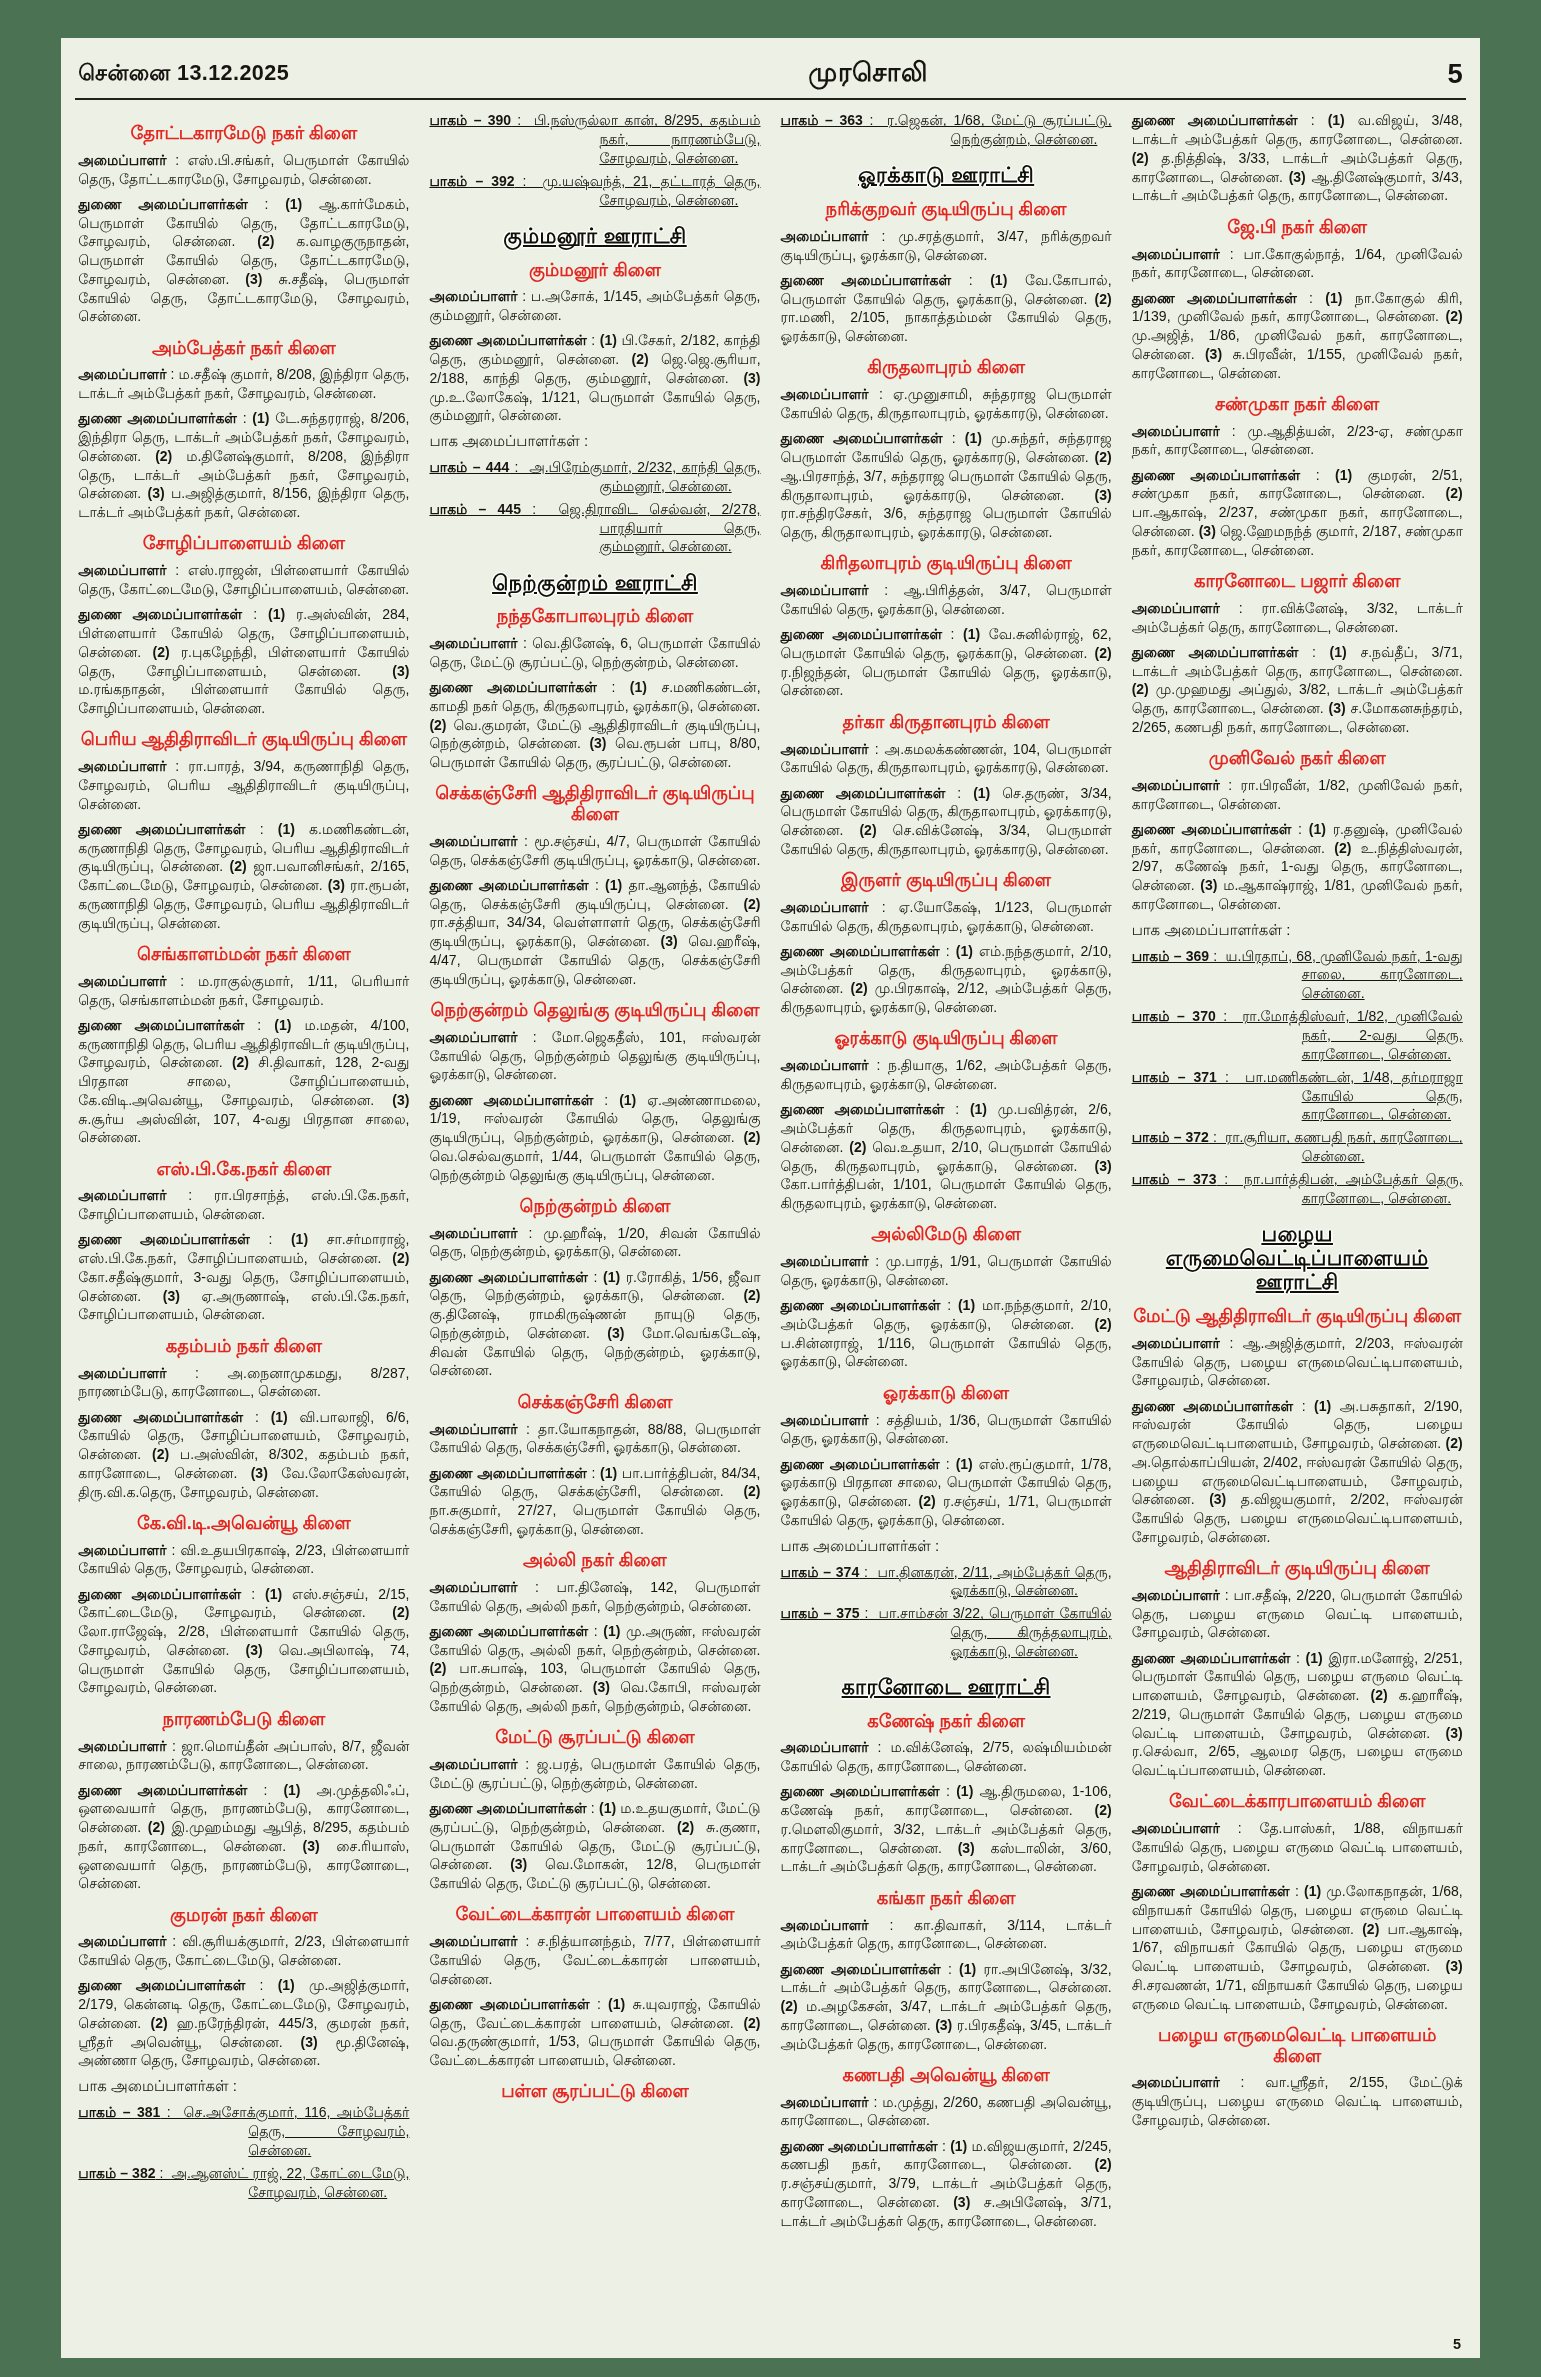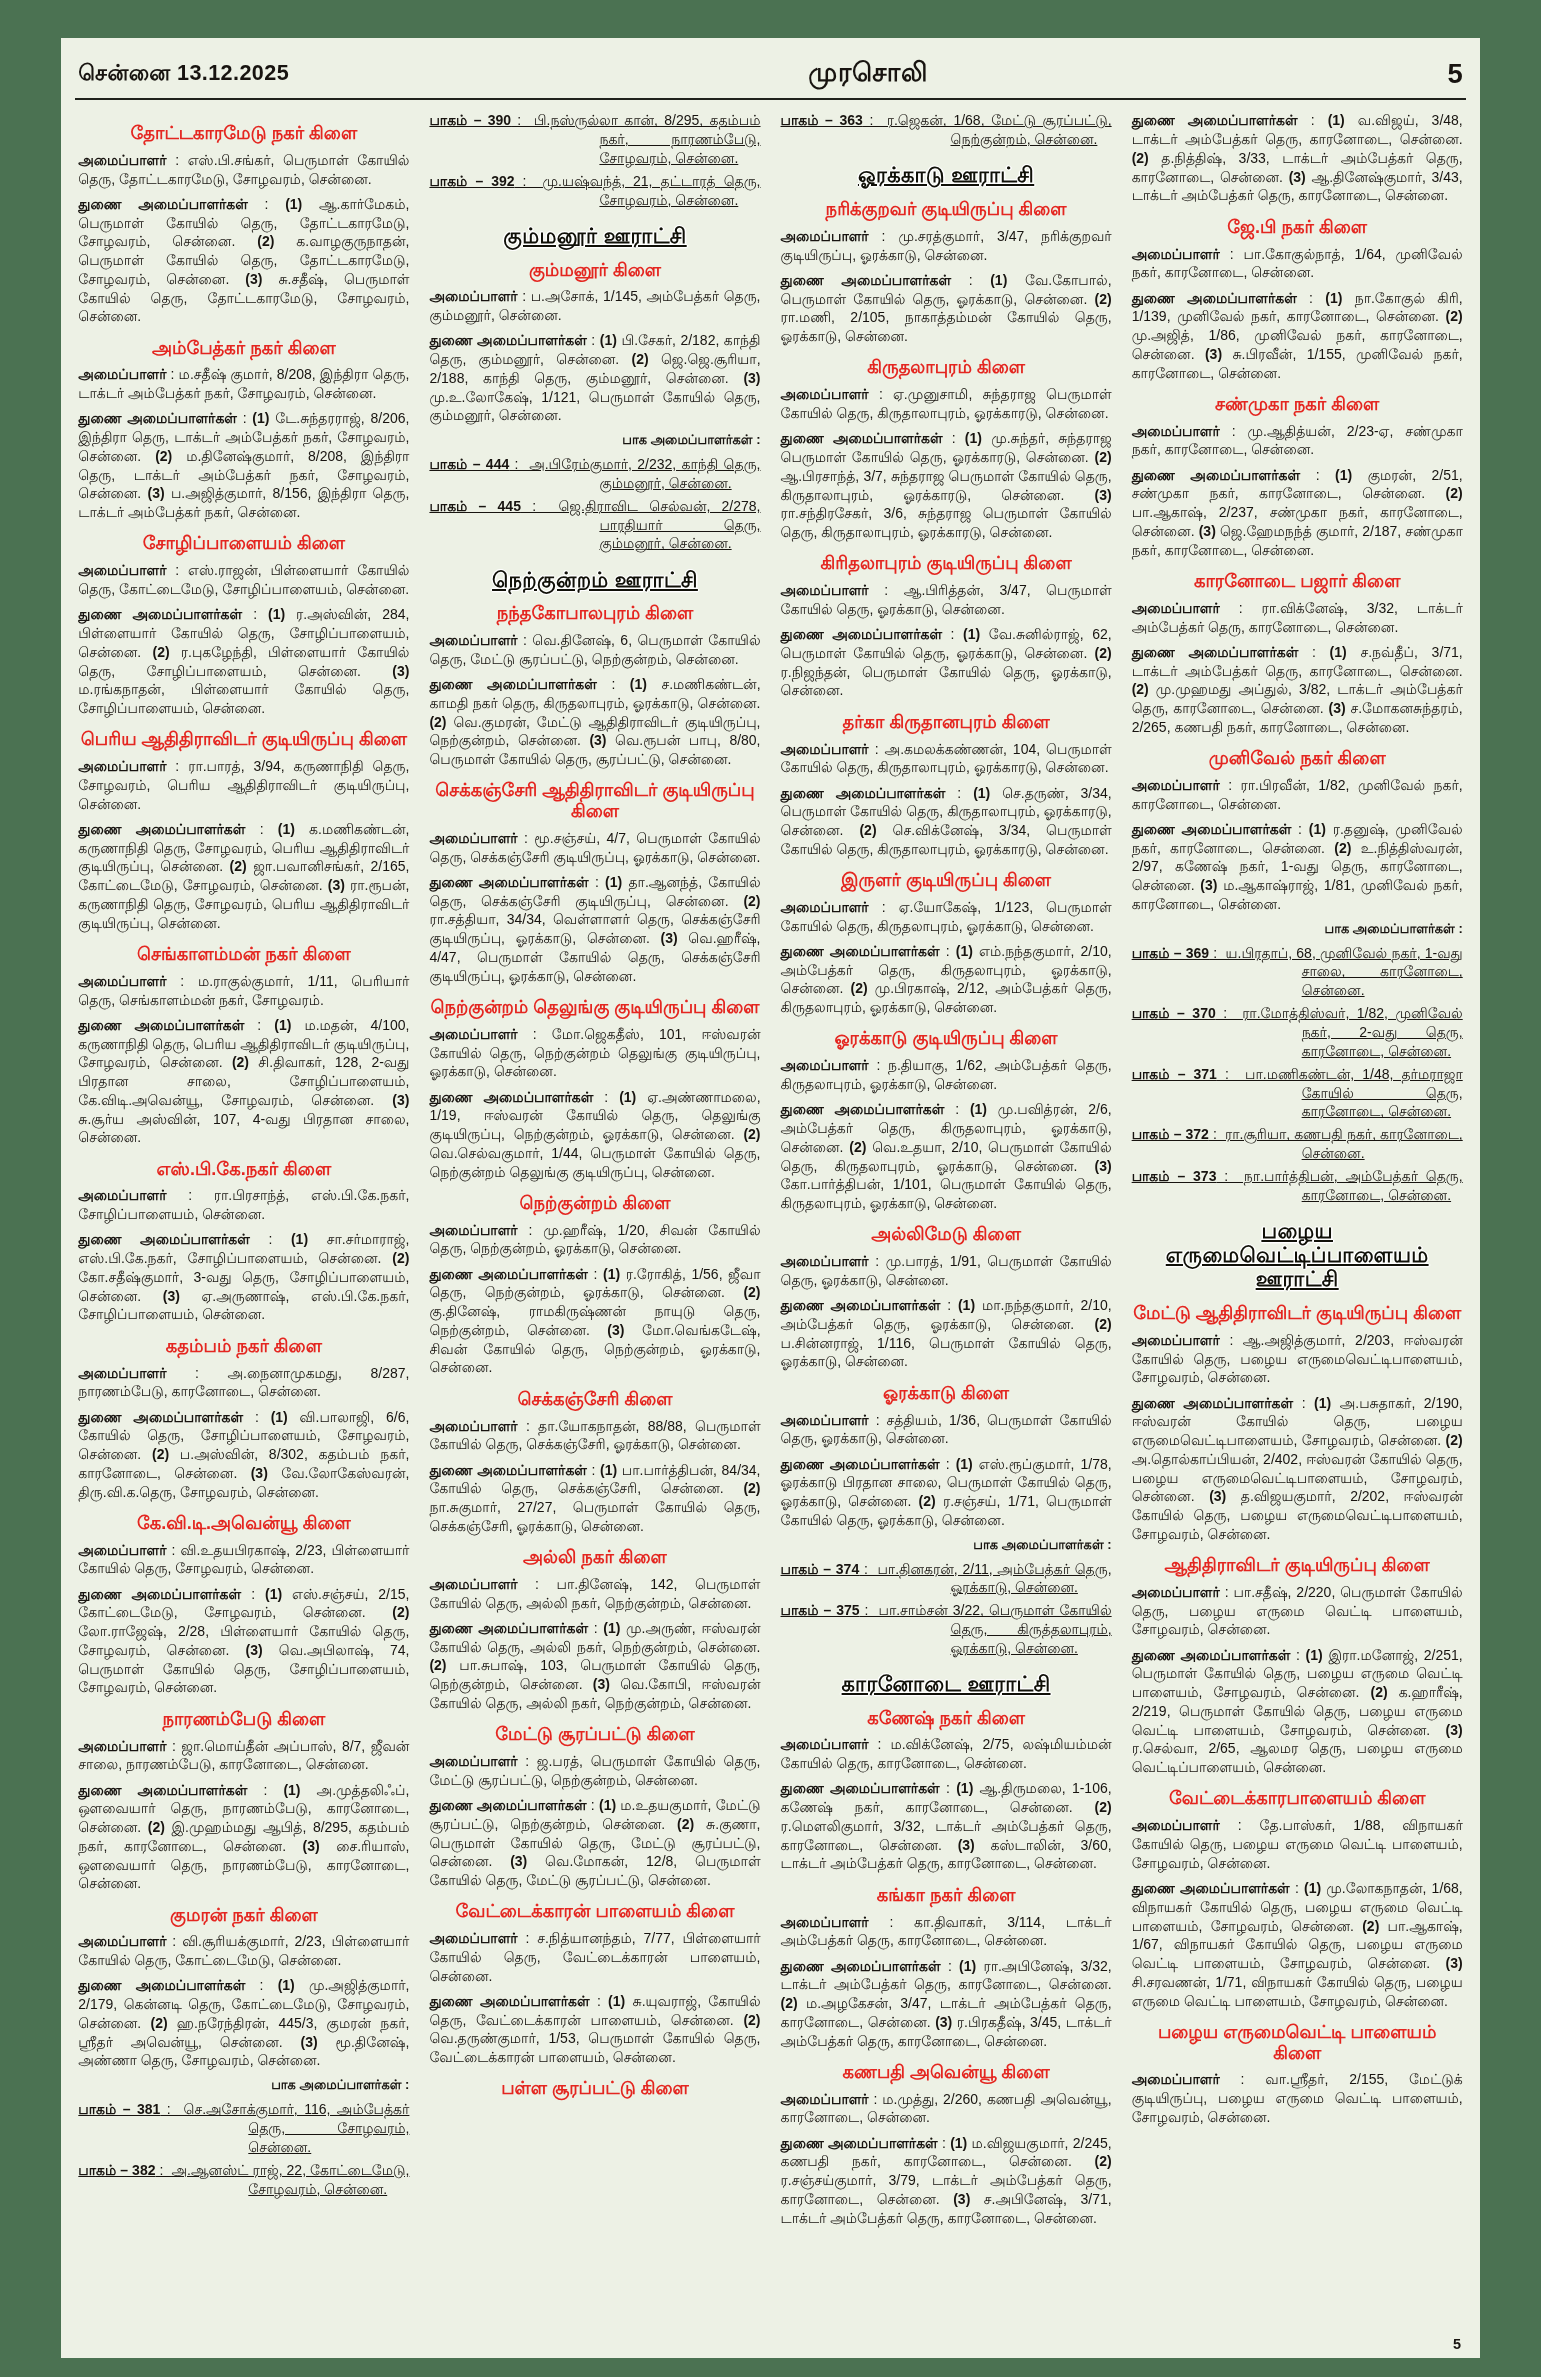--- a/index.html
+++ b/index.html
@@ -45,21 +45,21 @@
     text-shadow:-1.4px 0 0 #ffffff,1.4px 0 0 #ffffff,0 -1.4px 0 #ffffff,0 1.4px 0 #ffffff,0.7px 0.7px 0 #ffffff,-0.7px -0.7px 0 #ffffff;
     letter-spacing:0.4px;
     text-decoration:underline;
   }
   .para{
     font-size:14px;line-height:1.34;text-align:justify;
     margin-bottom:6.5px;word-break:break-word;
   }
   .para b.lead{font-weight:bold;}
   .parts-h{
-    font-weight:bold;text-align:right;font-size:13px;margin:7.2px 0 5.8px 0;
+    font-weight:normal;text-align:left;font-size:15px;margin:7.2px 0 5.8px 0;
   }
   .part{
     font-size:14px;line-height:1.34;text-align:justify;
     padding-left:170px;text-indent:-170px;margin-bottom:4.3px;word-break:break-word;text-decoration:underline;
   }
   .part b{font-weight:bold;}
   footer .foot-pageno{
     position:absolute;right:19px;bottom:5.8px;
     font-size:14.4px;font-weight:bold;color:var(--ink);
   }

